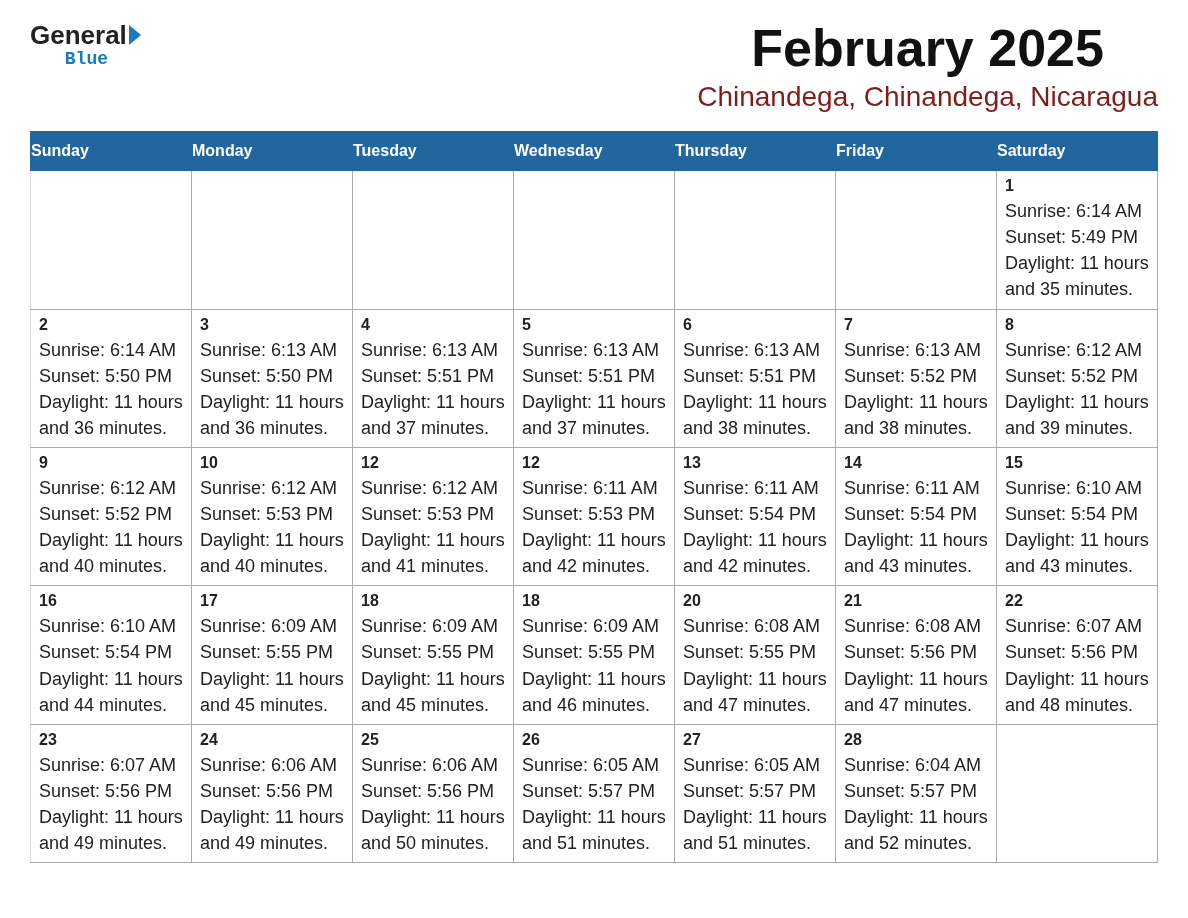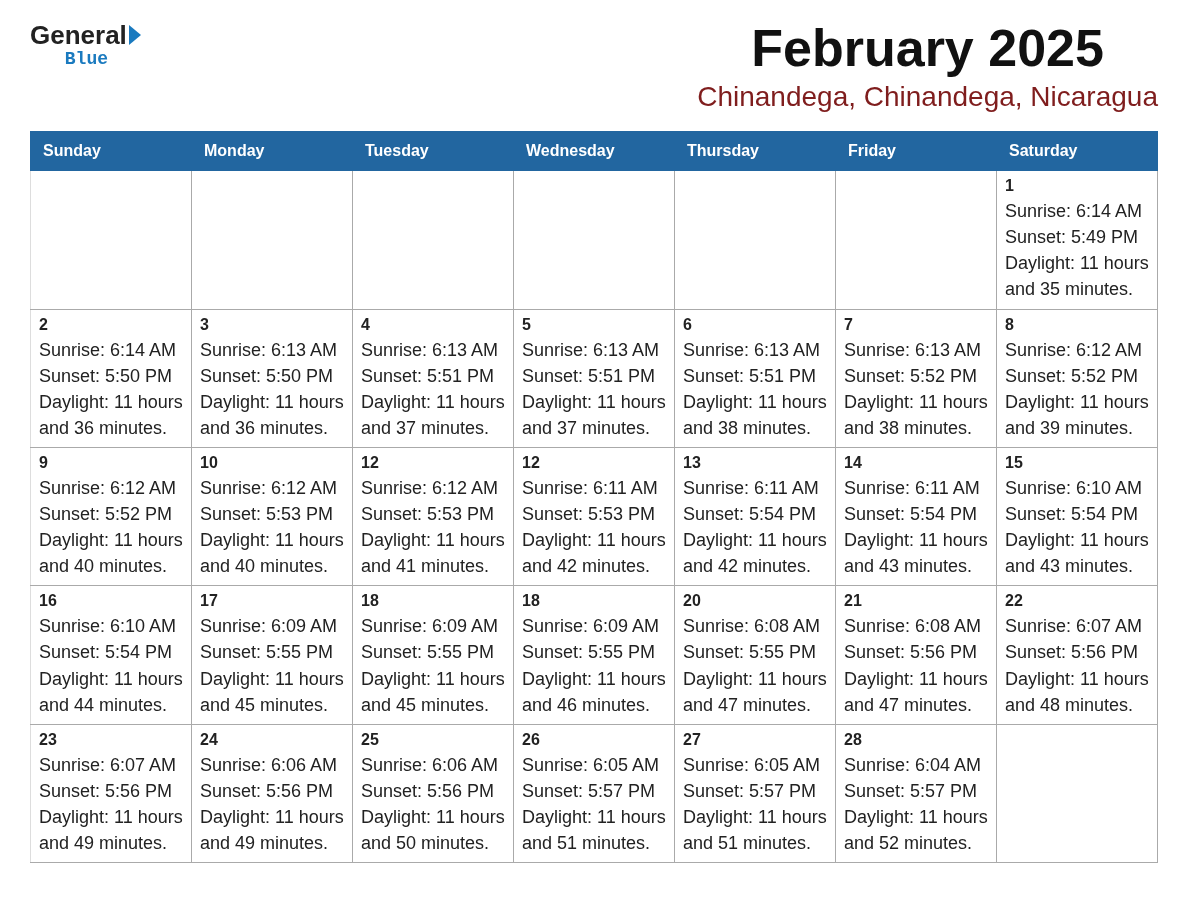--- a/index.html
+++ b/index.html
@@ -65,21 +65,21 @@
     .calendar-table {
       width: 100%;
       border-collapse: collapse;
       table-layout: fixed;
     }
     .calendar-table thead th {
       background: #2266a0;
       color: #fff;
       font-size: 16px;
       font-weight: bold;
-      padding: 10px 12px;
+      padding: 10px 0;
       text-align: left;
       border: 1px solid #2266a0;
     }
     .calendar-table tbody td {
       border: 1px solid #aaa;
       vertical-align: top;
       padding: 6px 8px;
       min-height: 90px;
       height: 110px;
       font-size: 13.5px;

